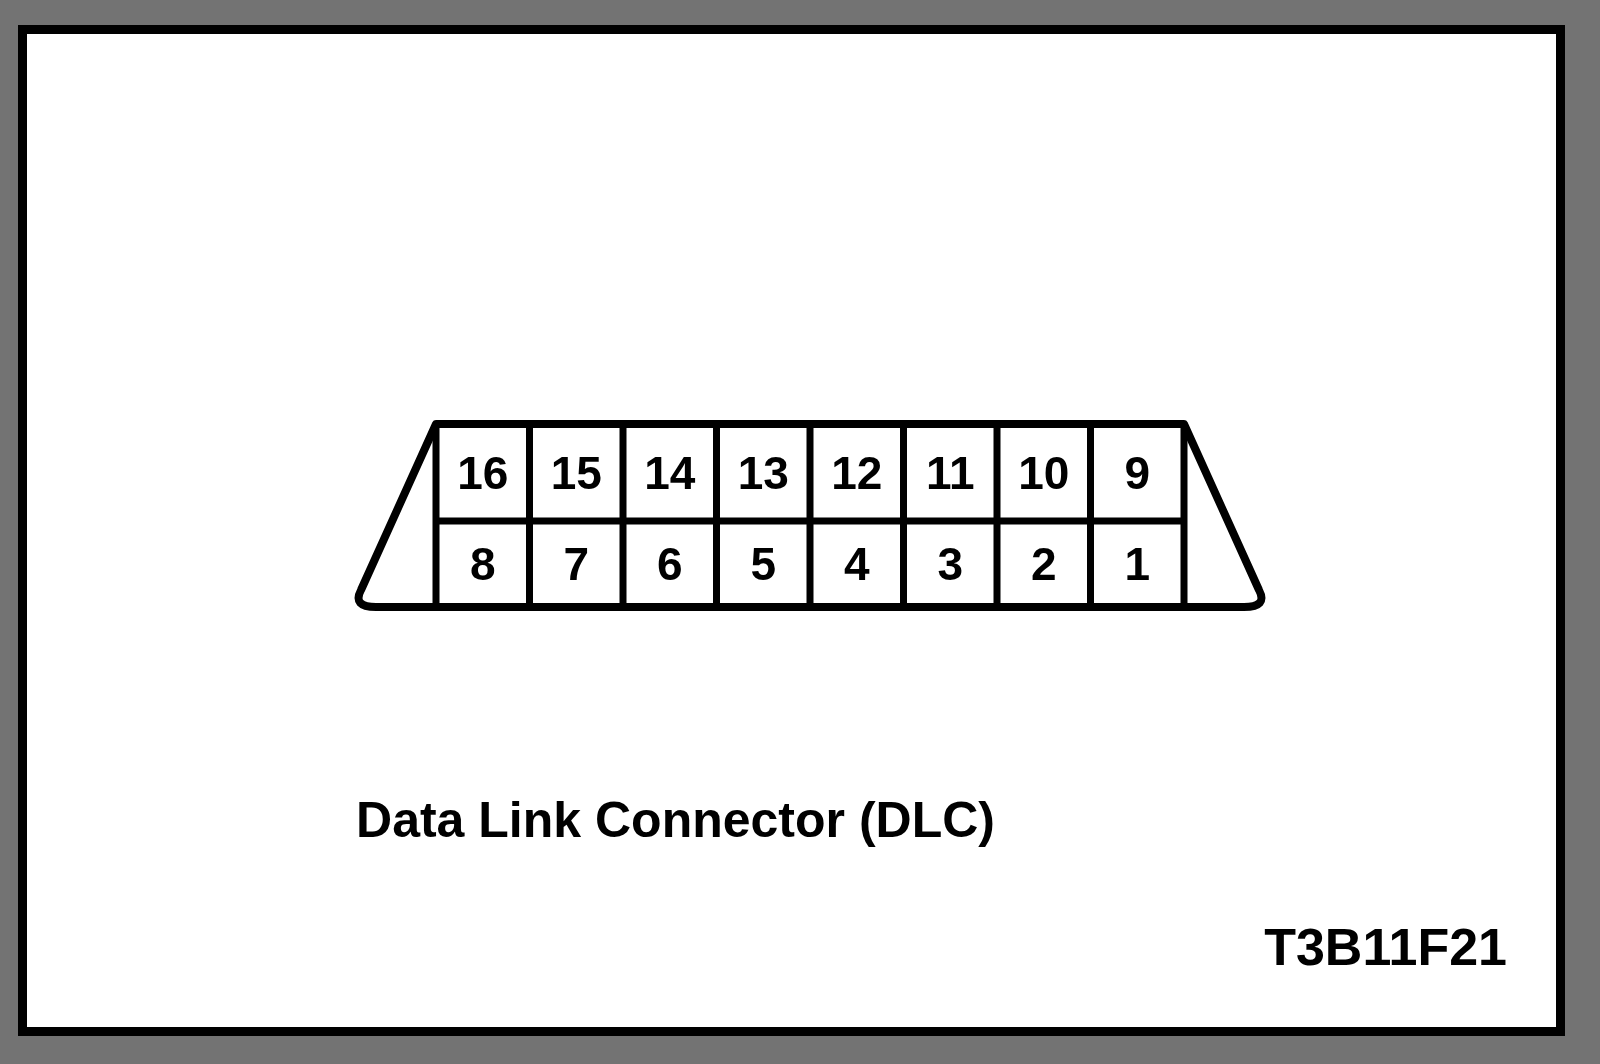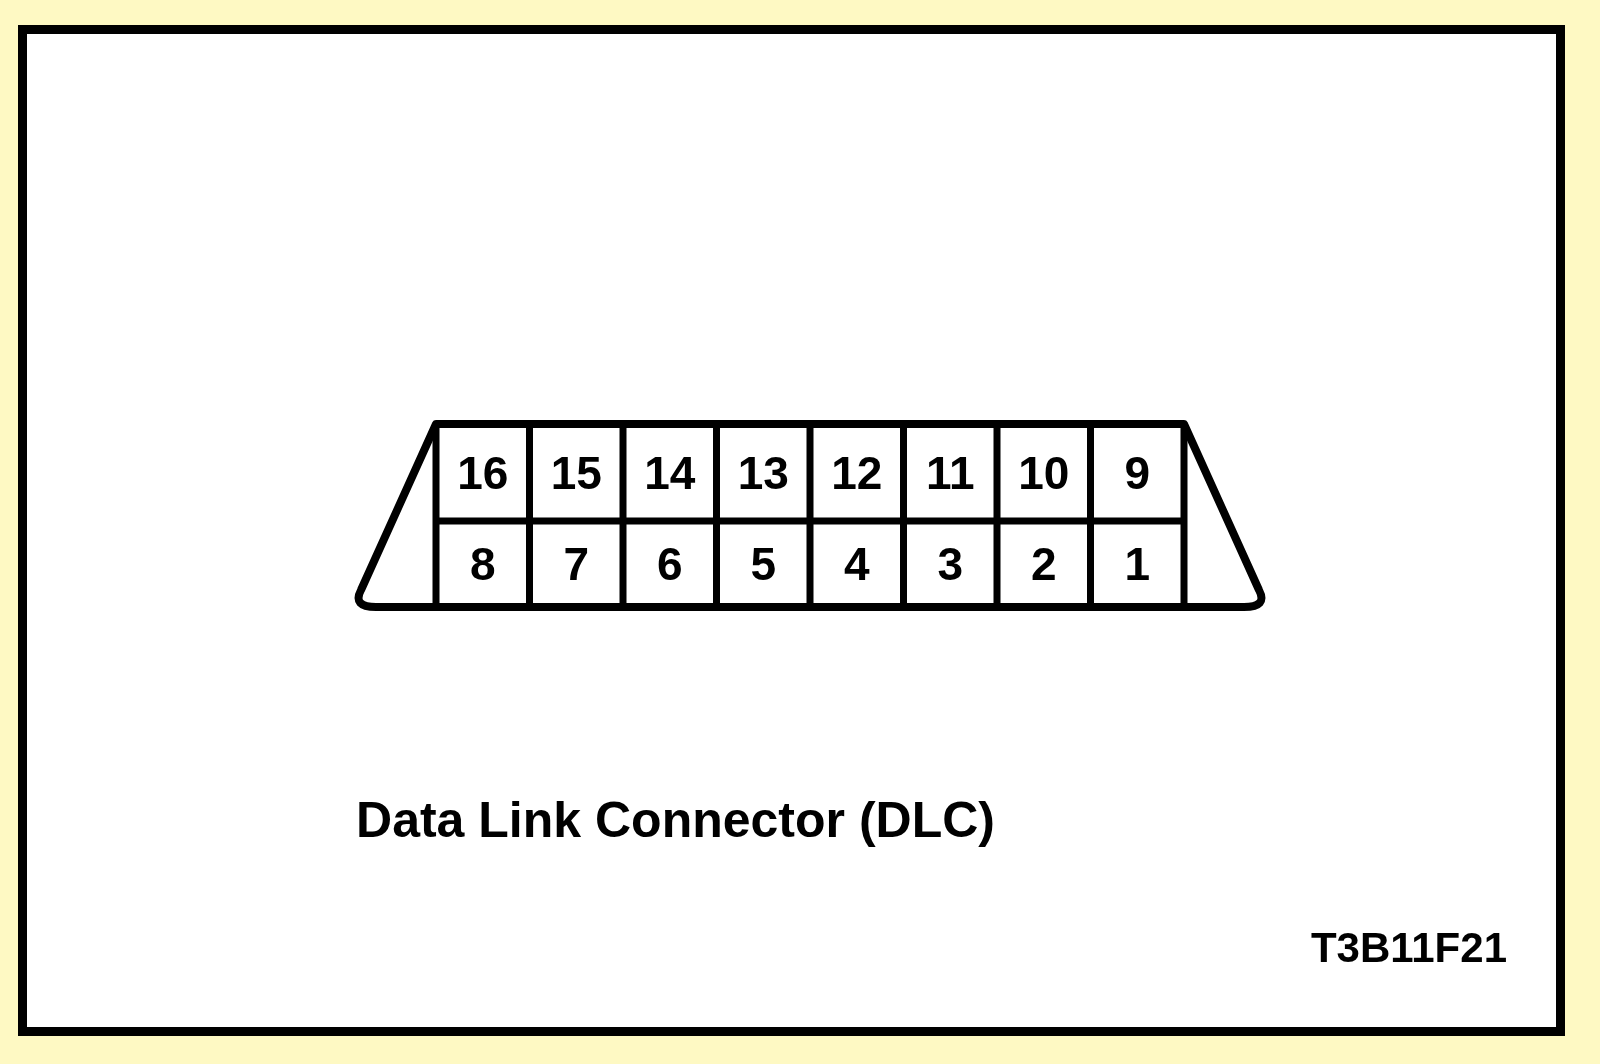--- a/index.html
+++ b/index.html
@@ -5,21 +5,21 @@
   html, body {
     margin: 0;
     padding: 0;
     background: #ffffff;
     font-family: "Liberation Sans", sans-serif;
   }
   .page {
     position: relative;
     width: 1600px;
     height: 1064px;
-    background: #fef9c3;
+    background: #737373;
     overflow: hidden;
   }
   .frame {
     position: absolute;
     left: 18px;
     top: 25px;
     width: 1547px;
     height: 1011px;
     border: 9px solid #000000;
     box-sizing: border-box;
@@ -53,21 +53,21 @@
     font-size: 50px;
     line-height: 50px;
     font-weight: bold;
     color: #000000;
     letter-spacing: 0px;
   }
   .figure-code {
     position: absolute;
     right: 93px;
     top: 928px;
-    font-size: 42px;
+    font-size: 52px;
     line-height: 39px;
     font-weight: bold;
     color: #000000;
   }
 </style>
 </head>
 <body>
 
 <div class="page">
 

